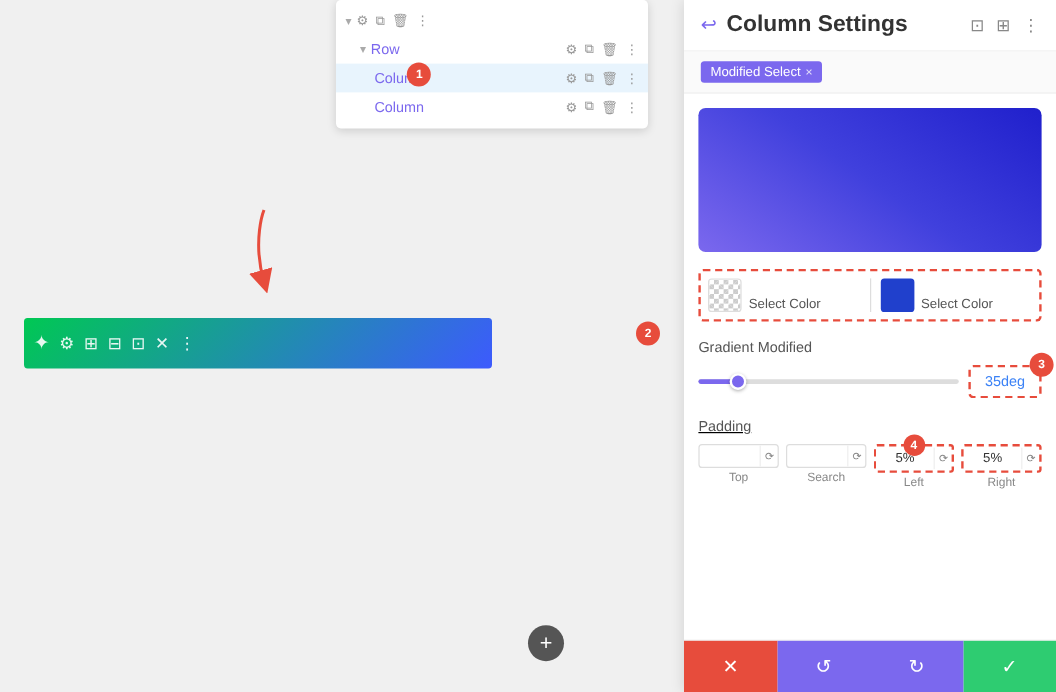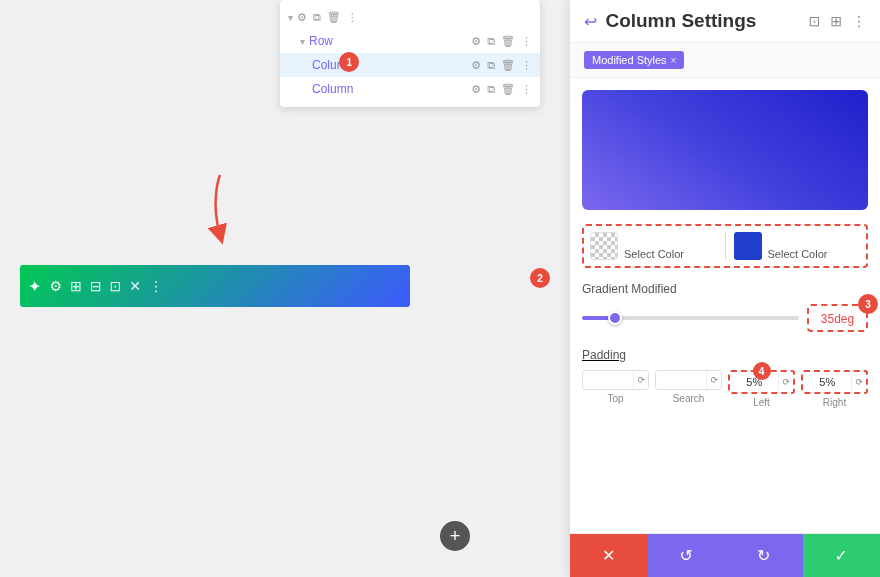--- a/index.html
+++ b/index.html
@@ -358,21 +358,21 @@
 
     .deg-input-wrap {
       border: 2px dashed #e74c3c;
       border-radius: 4px;
       padding: 3px 6px;
       position: relative;
     }
 
     .deg-input {
       font-size: 12px;
-      color: #ef4444;
+      color: #3b82f6;
       background: none;
       border: none;
       outline: none;
       width: 45px;
       text-align: center;
     }
 
     
     .badge-3 {
       position: absolute;
@@ -573,21 +573,21 @@
     <span class="panel-title">Column Settings</span>
     <div class="header-icons">
       <span>⊡</span>
       <span>⊞</span>
       <span>⋮</span>
     </div>
   </div>
 
   <div class="search-bar">
     <div class="modified-styles-badge">
-      <span>Modified Styles</span>
+      <span>Modified Select</span>
       <span class="x-btn">×</span>
     </div>
   </div>
 
   <div class="panel-content">
 
     <div class="gradient-preview"></div>
 
     <div class="color-selectors">
       <div class="color-item">

